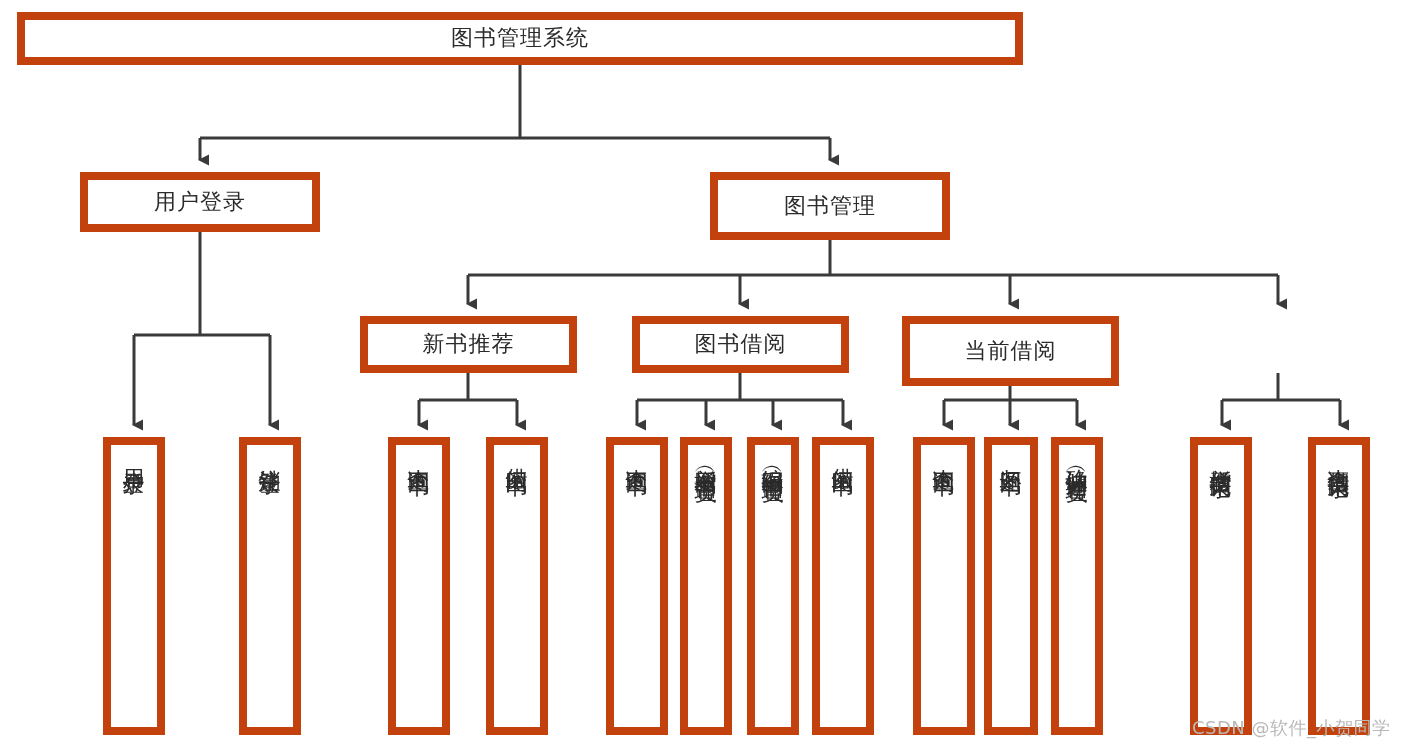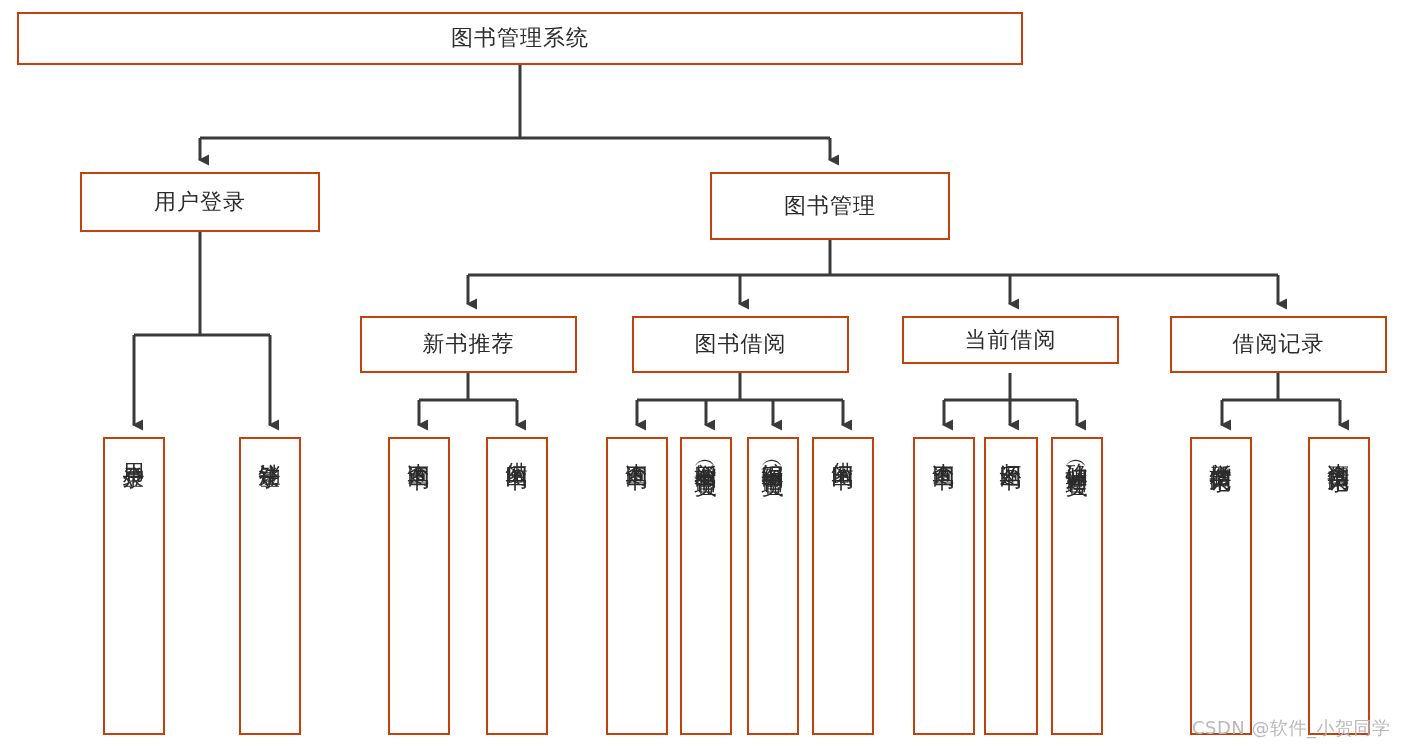--- a/index.html
+++ b/index.html
@@ -22,21 +22,21 @@
     position: absolute;
     left: 0;
     top: 0;
     width: 1405px;
     height: 747px;
     pointer-events: none;
   }
   .node {
     position: absolute;
     box-sizing: border-box;
-    border: 2px solid #c2410c;
+    border: 8px solid #c2410c;
     background: #ffffff;
     display: flex;
     align-items: center;
     justify-content: center;
   }
   .node-h {
     font-size: 22px;
     color: #2b2b2b;
     letter-spacing: 1px;
     line-height: 1.1;
@@ -130,25 +130,22 @@
   <div class="node" style="left:710px; top:172px; width:240px; height:68px;">
     <span class="node-h">图书管理</span>
   </div>
 
   <div class="node" style="left:632px; top:316px; width:217px; height:57px;">
     <span class="node-h">图书借阅</span>
   </div>
   <div class="node" style="left:360px; top:316px; width:217px; height:57px;">
     <span class="node-h">新书推荐</span>
   </div>
-  <div class="node" style="left:902px; top:316px; width:217px; height:48px;">
+  <div class="node" style="left:902px; top:316px; width:217px; height:70px;">
     <span class="node-h">当前借阅</span>
-  </div>
-  <div class="node" style="left:1170px; top:316px; width:217px; height:57px;">
-    <span class="node-h">借阅记录</span>
   </div>
 
   <div class="node node-v" style="left:103px; top:437px; width:62px; height:298px;">
     <span class="vtext">用户登录</span>
   </div>
   <div class="node node-v" style="left:239px; top:437px; width:62px; height:298px;">
     <span class="vtext">注销登录</span>
   </div>
 
   <div class="node node-v" style="left:388px; top:437px; width:62px; height:298px;">

